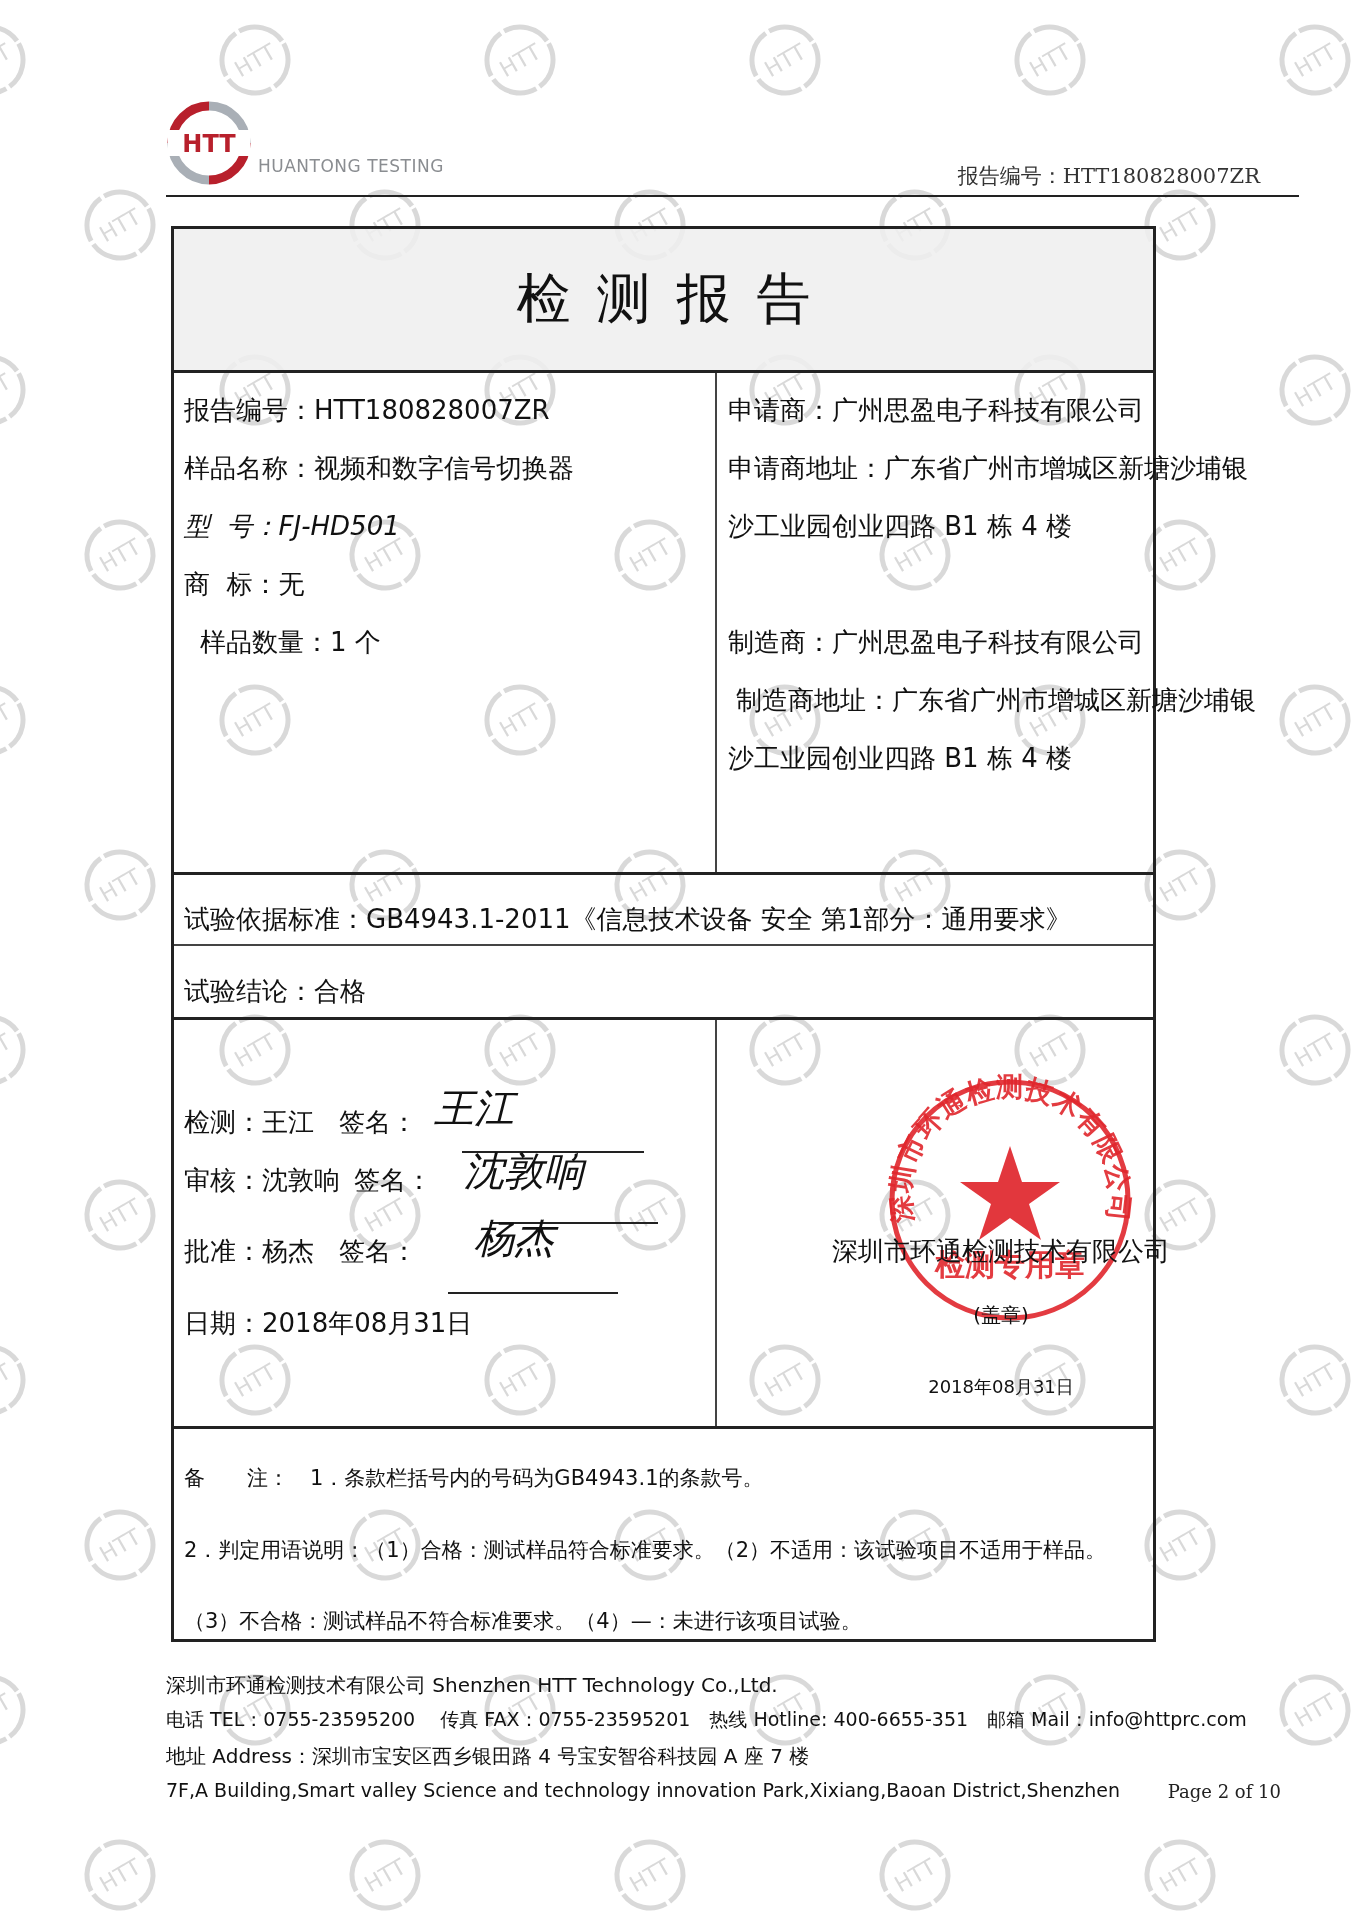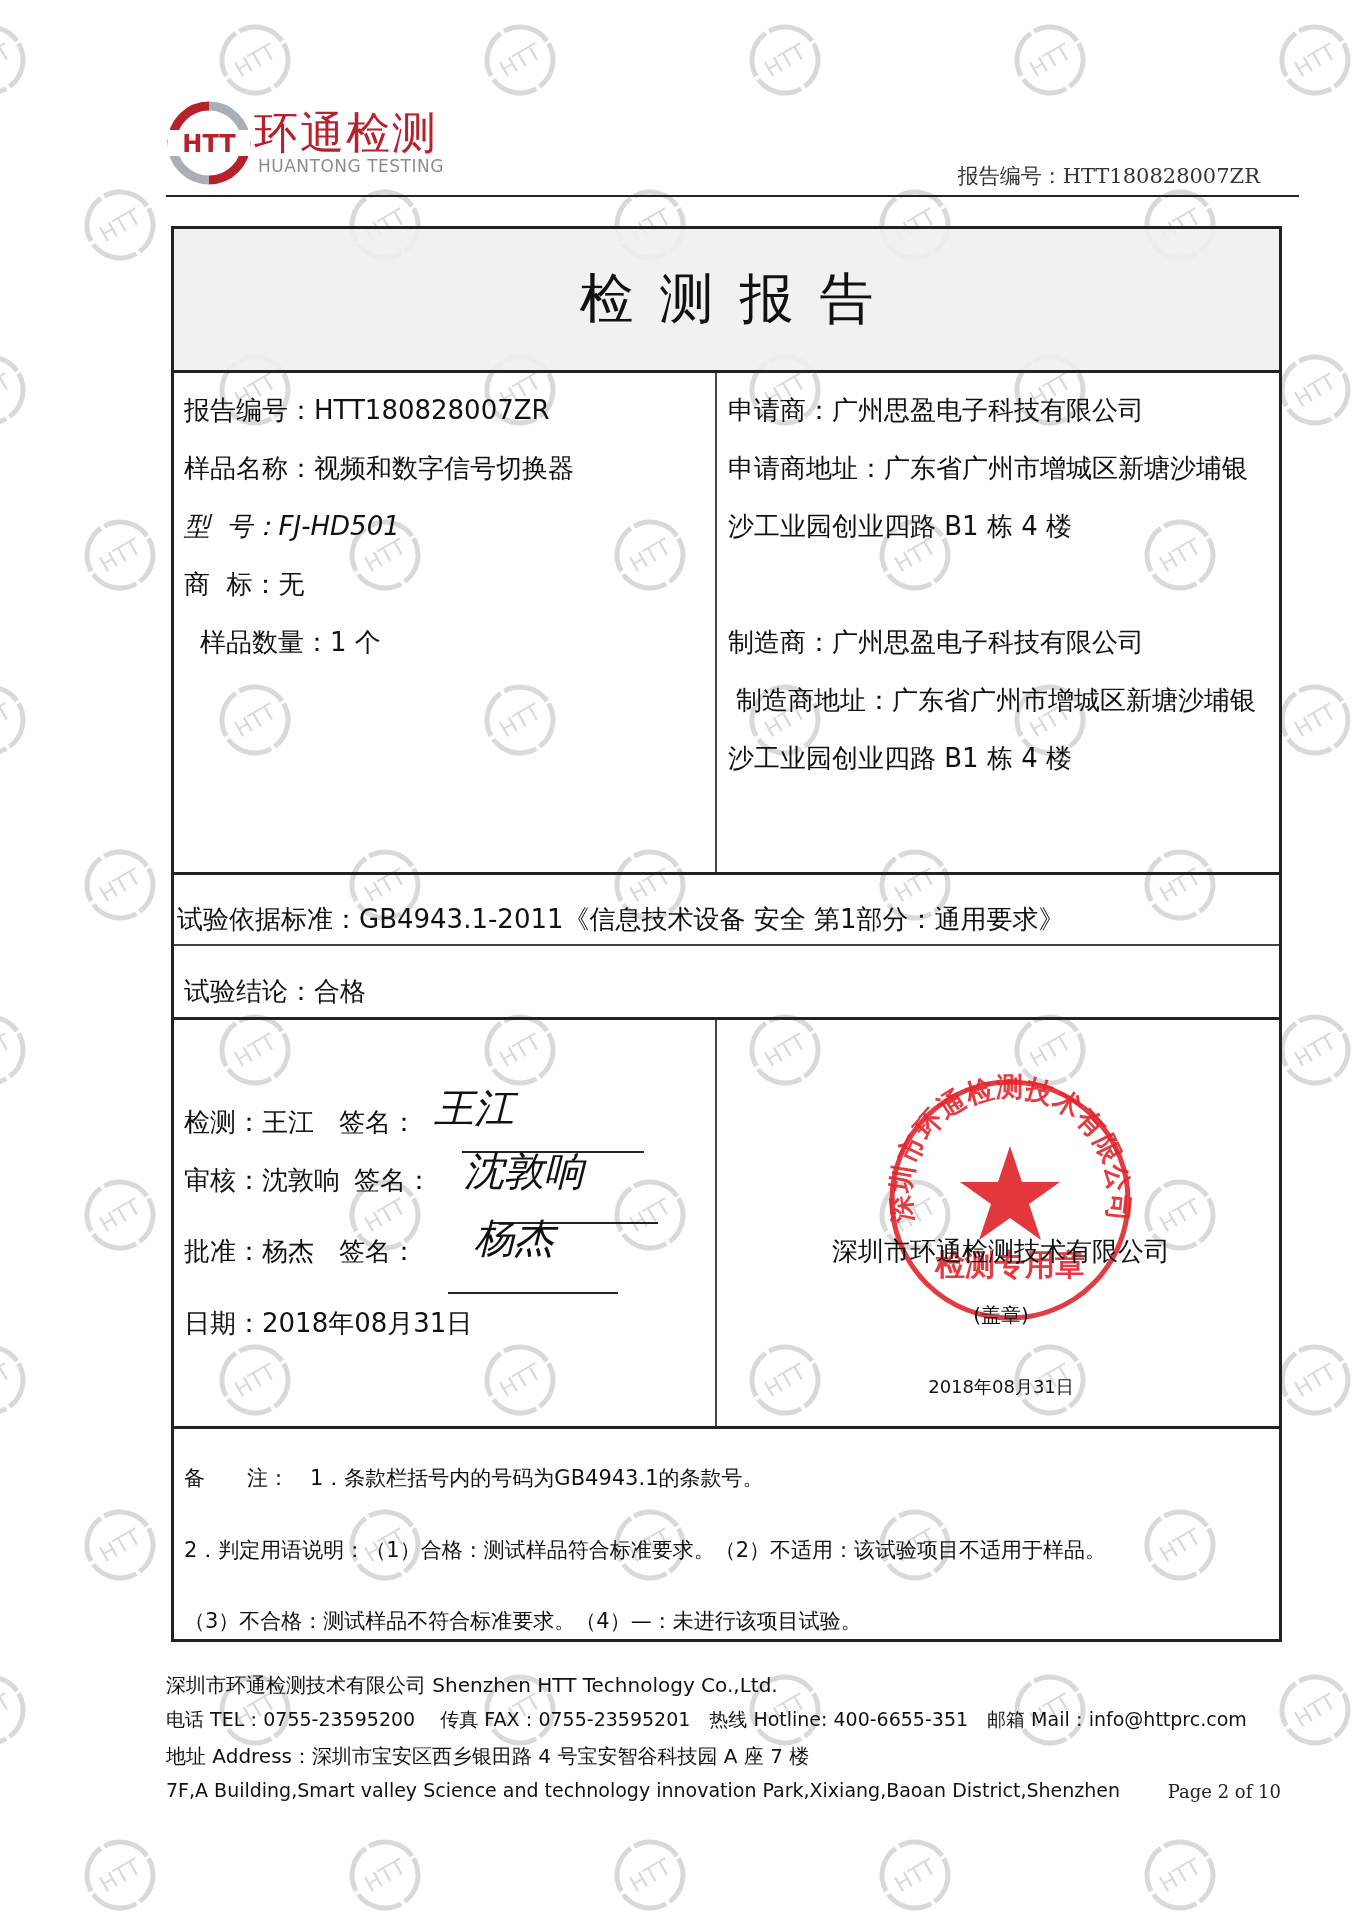--- a/index.html
+++ b/index.html
@@ -12,21 +12,21 @@
   .wm { position: absolute; width: 80px; height: 80px; }
   .abs { position: absolute; }
   
   .logo { position: absolute; left: 166px; top: 100px; width: 290px; height: 90px; z-index: 2; }
   .logo-cn { position: absolute; left: 88px; top: 4px; font-size: 44px; color: #b8202c; letter-spacing: 2px; white-space: nowrap; }
   .logo-en { position: absolute; left: 92px; top: 56px; font-size: 17px; color: #8a8d91; letter-spacing: 0.5px; white-space: nowrap; }
   .hdr-no { position: absolute; right: 97px; top: 162px; font-family: "DejaVu Serif", "Liberation Serif", serif; font-size: 21px; color: #333; white-space: nowrap; z-index: 2; }
   .hdr-rule { position: absolute; left: 166px; width: 1133px; top: 195px; height: 2px; background: #222; z-index: 2; }
 
   
-  .tbl { position: absolute; left: 171px; top: 226px; width: 1111px; height: 1416px; border: 3px solid #222; box-sizing: border-box; z-index: 2; }
+  .tbl { position: absolute; left: 171px; top: 226px; width: 985px; height: 1416px; border: 3px solid #222; box-sizing: border-box; z-index: 2; }
   .band { position: absolute; left: 0; right: 0; }
   .title-band { top: 0; height: 141px; background: rgba(238,238,238,0.85); border-bottom: 3px solid #222; display: flex; align-items: center; justify-content: center; }
   .title { font-size: 54px; letter-spacing: 26px; padding-left: 26px; color: #111; }
   .vline { position: absolute; width: 2px; background: #444; }
   .hline { position: absolute; left: 0; right: 0; height: 2px; background: #444; }
   .hline.thick { height: 3px; background: #222; }
   .row-text { position: absolute; font-size: 26px; white-space: nowrap; color: #111; }
   .note { position: absolute; font-size: 21px; white-space: nowrap; color: #111; }
   .sig-line { position: absolute; height: 2px; background: #222; }
   .sig-script { position: absolute; font-family: "DejaVu Serif", serif; font-style: italic; font-size: 40px; color: #111; white-space: nowrap; }
@@ -445,21 +445,20 @@
 
 <div class="logo">
   <svg class="abs" style="left:0;top:0" width="86" height="86" viewBox="0 0 86 86">
     <path d="M43 6 A37 37 0 0 0 6 43" stroke="#b8202c" stroke-width="9" fill="none"></path>
     <path d="M43 6 A37 37 0 0 1 80 43" stroke="#a9afb6" stroke-width="9" fill="none"></path>
     <path d="M6 43 A37 37 0 0 0 43 80" stroke="#a9afb6" stroke-width="9" fill="none"></path>
     <path d="M80 43 A37 37 0 0 1 43 80" stroke="#b8202c" stroke-width="9" fill="none"></path>
     <rect x="2" y="30" width="82" height="26" fill="#fff"></rect>
     <text x="43" y="52" text-anchor="middle" font-family="DejaVu Sans, sans-serif" font-weight="bold" font-size="24" fill="#b8202c">HTT</text>
   </svg>
-  <div class="logo-cn">环通检测</div>
   <div class="logo-en">HUANTONG TESTING</div>
 </div>
 <div class="hdr-no">报告编号：HTT180828007ZR</div>
 <div class="hdr-rule"></div>
 
 <div class="tbl">
   <div class="band title-band">
     <div class="title">检测报告</div>
   </div>
 
@@ -476,21 +475,21 @@
   <div>
     <div class="row-text" style="left:554px; top:164px;">申请商：广州思盈电子科技有限公司</div>
     <div class="row-text" style="left:554px; top:222px;">申请商地址：广东省广州市增城区新塘沙埔银</div>
     <div class="row-text" style="left:554px; top:280px;">沙工业园创业四路 B1 栋 4 楼</div>
     <div class="row-text" style="left:554px; top:396px;">制造商：广州思盈电子科技有限公司</div>
     <div class="row-text" style="left:554px; top:454px;margin-left:8px;">制造商地址：广东省广州市增城区新塘沙埔银</div>
     <div class="row-text" style="left:554px; top:512px;">沙工业园创业四路 B1 栋 4 楼</div>
   </div>
 
   <div class="hline thick" style="top:643px;"></div>
-  <div class="row-text" style="left:3px; top:673px;">试验依据标准：GB4943.1-2011《信息技术设备 安全 第1部分：通用要求》</div>
+  <div class="row-text" style="left:10px; top:673px;">试验依据标准：GB4943.1-2011《信息技术设备 安全 第1部分：通用要求》</div>
   <div class="hline" style="top:715px;"></div>
   <div class="row-text" style="left:10px; top:745px;text-align:center;">试验结论：合格</div>
   <div class="hline thick" style="top:788px;"></div>
 
   <div class="vline" style="left:541px; top:791px; height:407px;"></div>
 
   <div>
     <div class="row-text" style="left:10px; top:876px;">
       <span>检测：</span><span>王江</span>
     </div>

